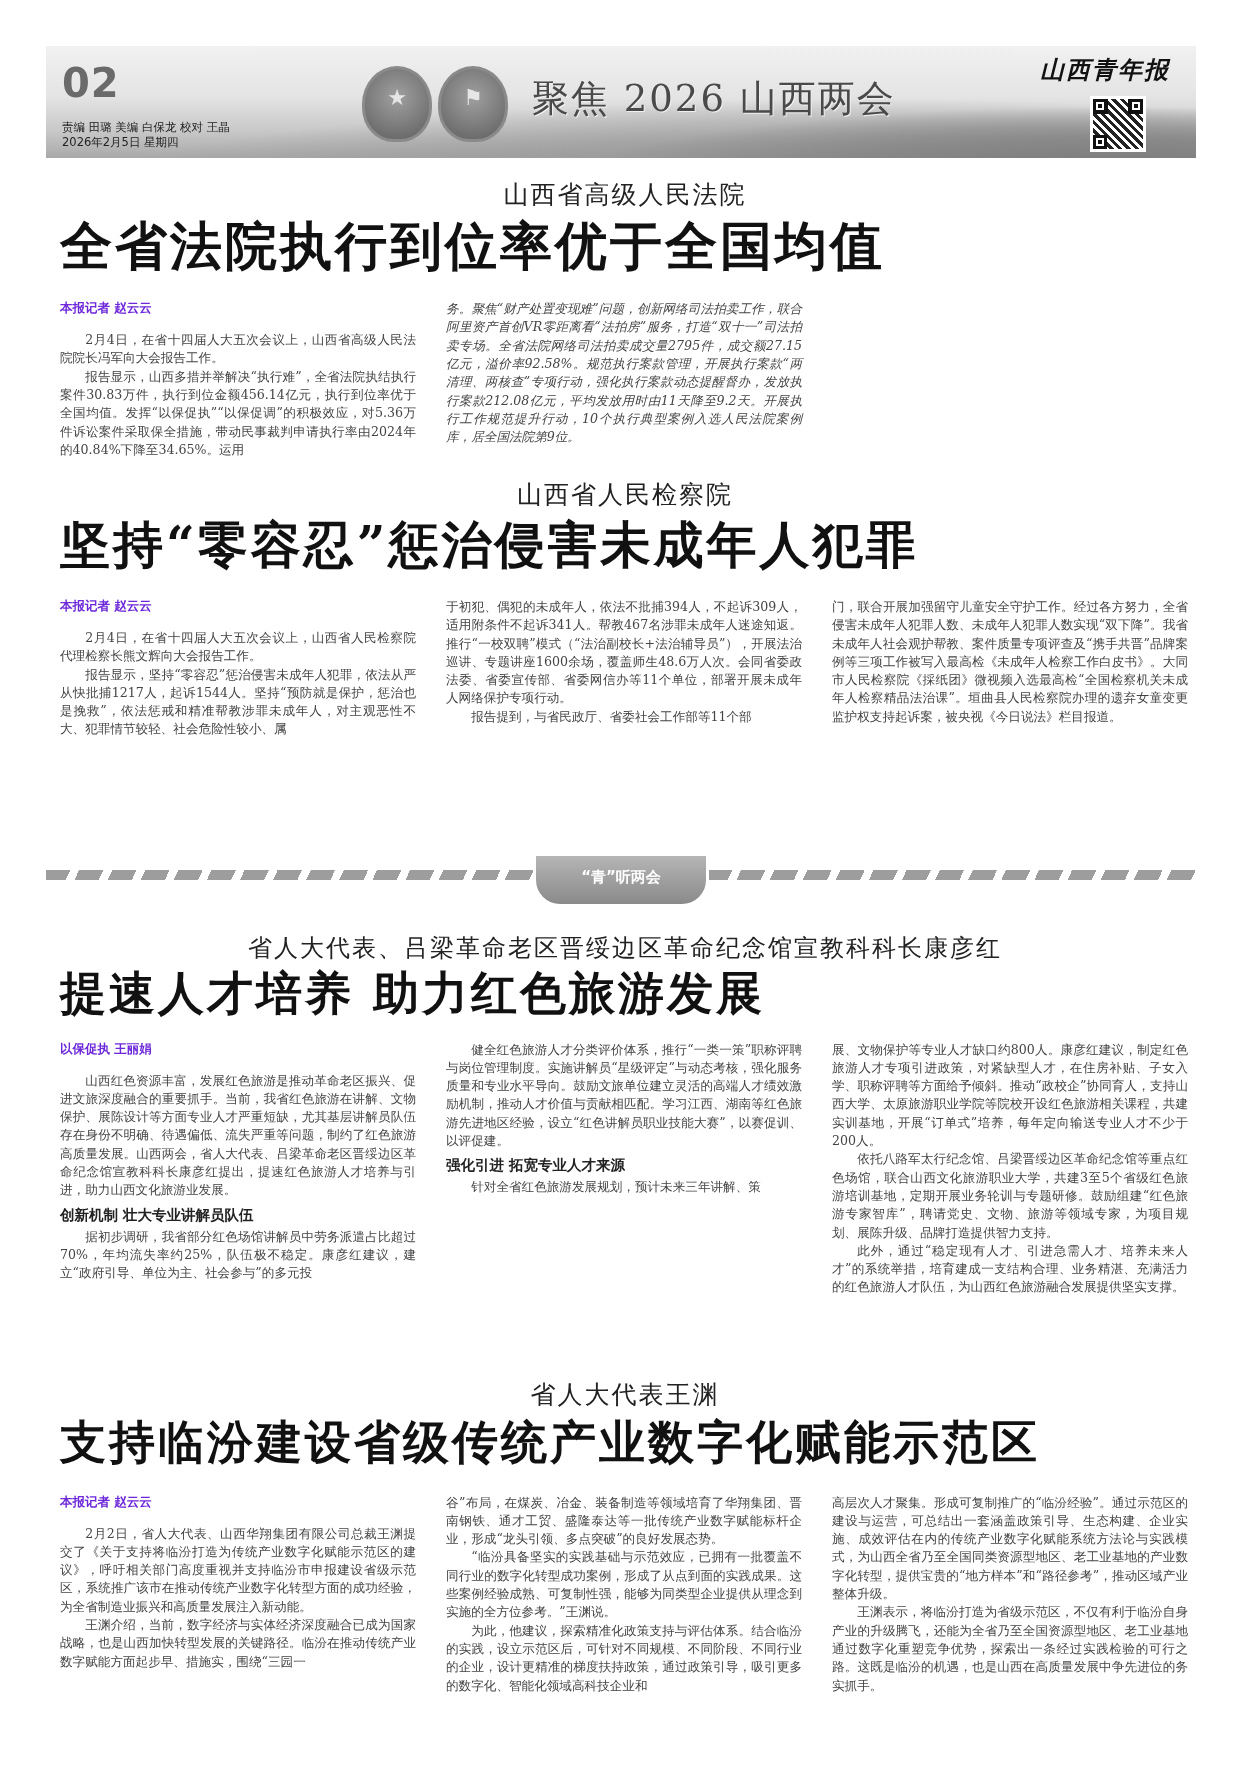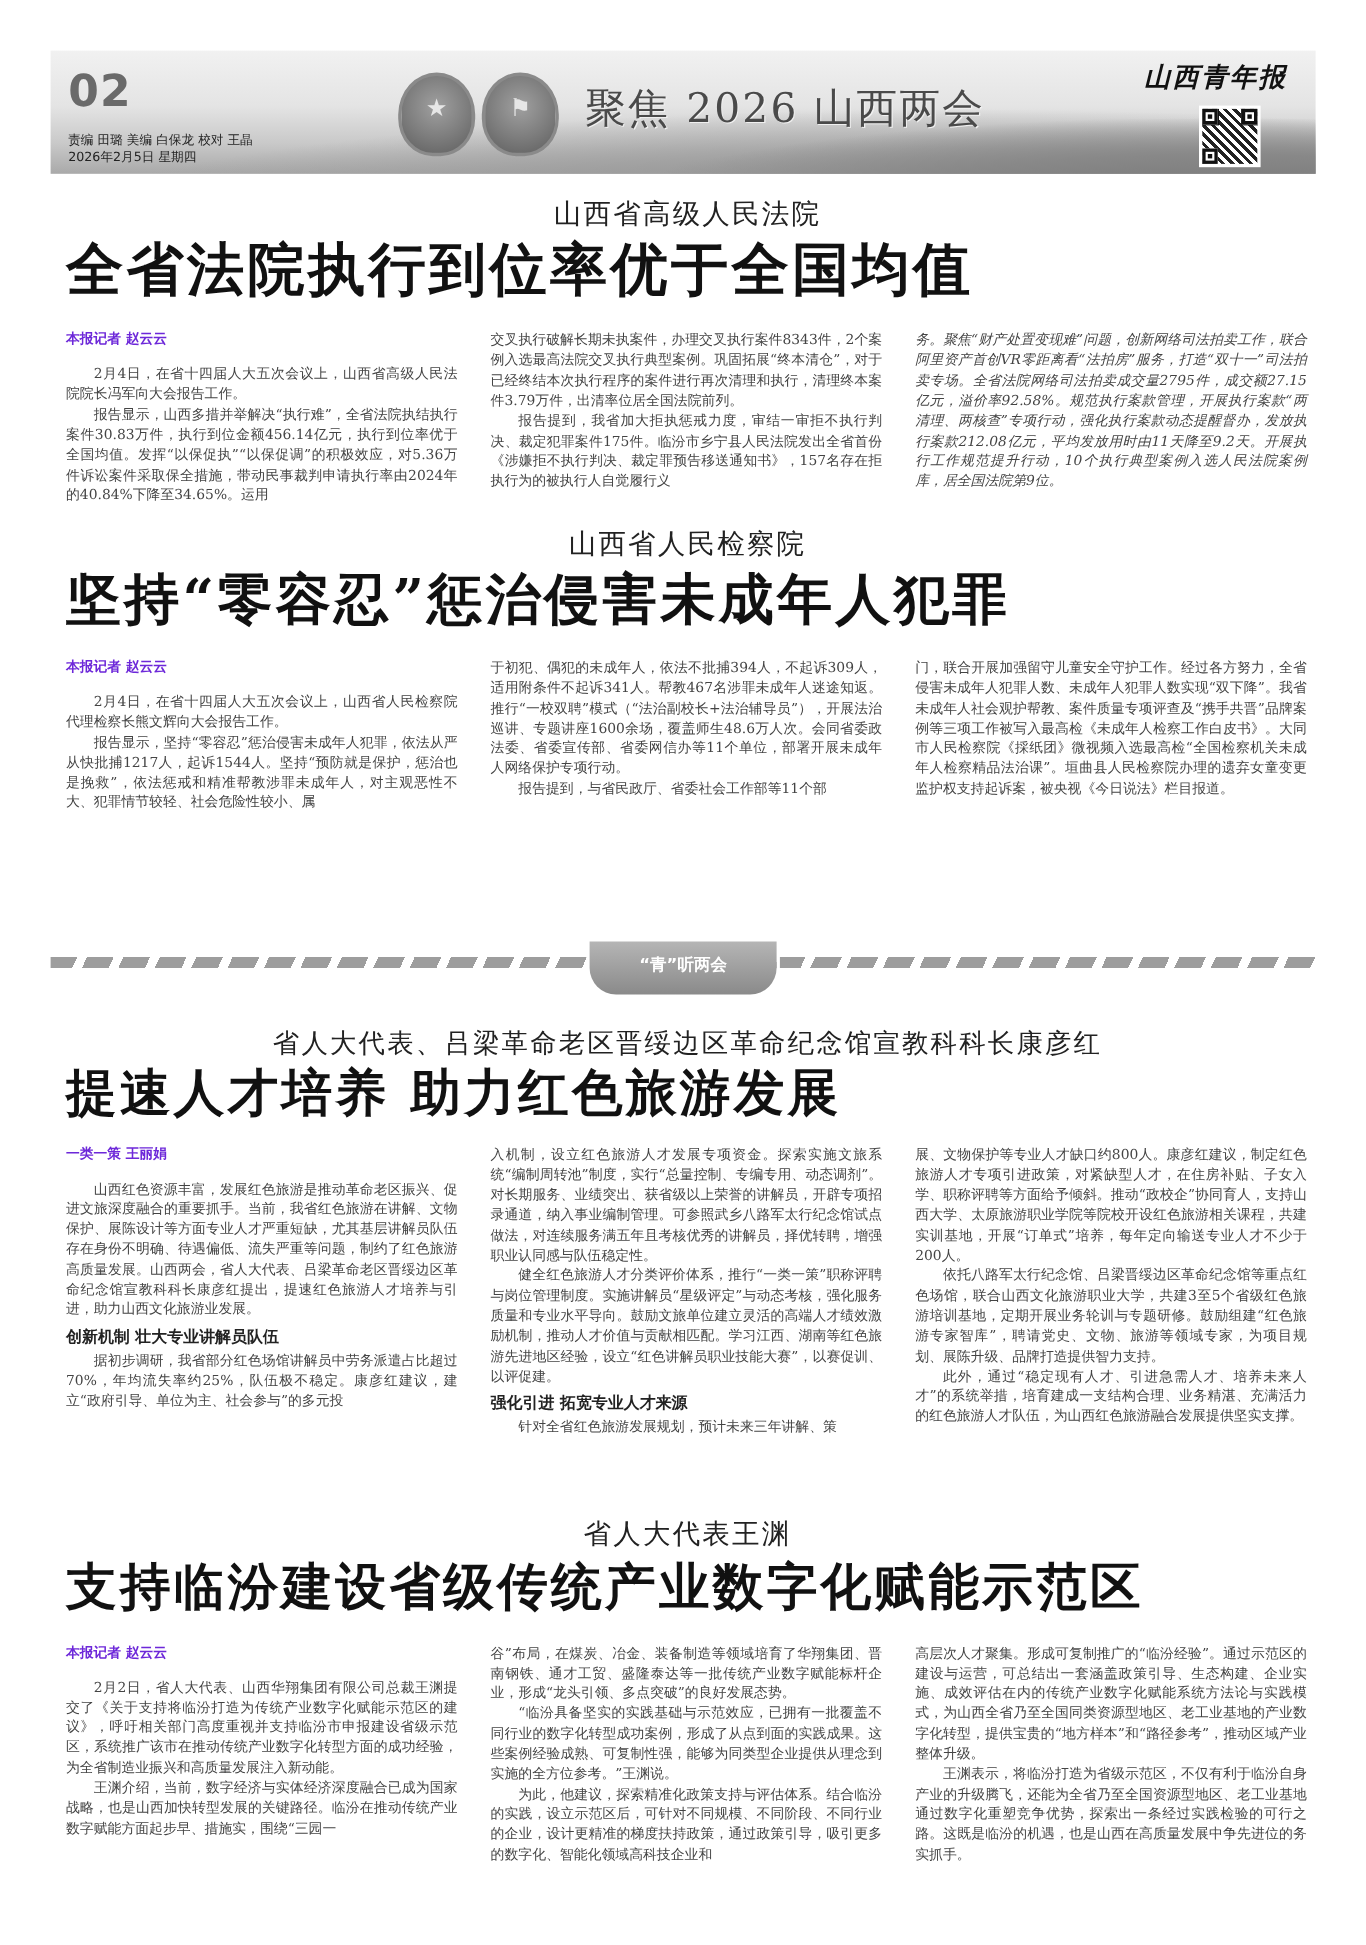--- a/index.html
+++ b/index.html
@@ -131,26 +131,20 @@
   <div class="cols" style="margin-top:26px;">
     <div class="col">
       <div class="byline">本报记者 赵云云</div>
       <div>
           <p class="">2月4日，在省十四届人大五次会议上，山西省高级人民法院院长冯军向大会报告工作。</p>
           <p class="">报告显示，山西多措并举解决“执行难”，全省法院执结执行案件30.83万件，执行到位金额456.14亿元，执行到位率优于全国均值。发挥“以保促执”“以保促调”的积极效应，对5.36万件诉讼案件采取保全措施，带动民事裁判申请执行率由2024年的40.84%下降至34.65%。运用</p>
         </div>
     </div>
     <div class="col">
         <div>
-          <p class="" style="text-indent: 0px;">交叉执行破解长期未执案件，办理交叉执行案件8343件，2个案例入选最高法院交叉执行典型案例。巩固拓展“终本清仓”，对于已经终结本次执行程序的案件进行再次清理和执行，清理终本案件3.79万件，出清率位居全国法院前列。</p>
-          <p class="">报告提到，我省加大拒执惩戒力度，审结一审拒不执行判决、裁定犯罪案件175件。临汾市乡宁县人民法院发出全省首份《涉嫌拒不执行判决、裁定罪预告移送通知书》，157名存在拒执行为的被执行人自觉履行义</p>
-        </div>
-      </div>
-    <div class="col">
-        <div>
           <p class="" style="text-indent: 0px; font-style: italic;">务。聚焦“财产处置变现难”问题，创新网络司法拍卖工作，联合阿里资产首创VR零距离看“法拍房”服务，打造“双十一”司法拍卖专场。全省法院网络司法拍卖成交量2795件，成交额27.15亿元，溢价率92.58%。规范执行案款管理，开展执行案款“两清理、两核查”专项行动，强化执行案款动态提醒督办，发放执行案款212.08亿元，平均发放用时由11天降至9.2天。开展执行工作规范提升行动，10个执行典型案例入选人民法院案例库，居全国法院第9位。</p>
         </div>
       </div>
   </div>
 </div>
 
 <div class="article" id="a1" style="top:478px;">
   <div class="org">山西省人民检察院</div>
   <div class="headline" style="font-size:50px; margin-top:6px;">坚持“零容忍”惩治侵害未成年人犯罪</div>
   <div class="cols" style="margin-top:26px;">
@@ -180,30 +174,29 @@
   <div class="ribbon">
     <span>“青”听两会</span>
   </div>
 </div>
 
 <div class="article" id="a2" style="top:932px;">
   <div class="org" style="font-size:24px;">省人大代表、吕梁革命老区晋绥边区革命纪念馆宣教科科长康彦红</div>
   <div class="headline" style="font-size:46px; margin-top:4px;">提速人才培养 助力红色旅游发展</div>
   <div class="cols" style="margin-top:22px;">
     <div class="col">
-      <div class="byline">一类一策 王丽娟</div>
+      <div class="byline">以保促执 王丽娟</div>
       <div>
           <p class="">山西红色资源丰富，发展红色旅游是推动革命老区振兴、促进文旅深度融合的重要抓手。当前，我省红色旅游在讲解、文物保护、展陈设计等方面专业人才严重短缺，尤其基层讲解员队伍存在身份不明确、待遇偏低、流失严重等问题，制约了红色旅游高质量发展。山西两会，省人大代表、吕梁革命老区晋绥边区革命纪念馆宣教科科长康彦红提出，提速红色旅游人才培养与引进，助力山西文化旅游业发展。</p>
           <div class="subhead">创新机制 壮大专业讲解员队伍</div>
           <p class="">据初步调研，我省部分红色场馆讲解员中劳务派遣占比超过70%，年均流失率约25%，队伍极不稳定。康彦红建议，建立“政府引导、单位为主、社会参与”的多元投</p>
         </div>
     </div>
     <div class="col">
         <div>
-          <p class="" style="text-indent: 0px;">入机制，设立红色旅游人才发展专项资金。探索实施文旅系统“编制周转池”制度，实行“总量控制、专编专用、动态调剂”。对长期服务、业绩突出、获省级以上荣誉的讲解员，开辟专项招录通道，纳入事业编制管理。可参照武乡八路军太行纪念馆试点做法，对连续服务满五年且考核优秀的讲解员，择优转聘，增强职业认同感与队伍稳定性。</p>
           <p class="">健全红色旅游人才分类评价体系，推行“一类一策”职称评聘与岗位管理制度。实施讲解员“星级评定”与动态考核，强化服务质量和专业水平导向。鼓励文旅单位建立灵活的高端人才绩效激励机制，推动人才价值与贡献相匹配。学习江西、湖南等红色旅游先进地区经验，设立“红色讲解员职业技能大赛”，以赛促训、以评促建。</p>
           <div class="subhead">强化引进 拓宽专业人才来源</div>
           <p class="">针对全省红色旅游发展规划，预计未来三年讲解、策</p>
         </div>
       </div>
     <div class="col">
         <div>
           <p class="" style="text-indent: 0px;">展、文物保护等专业人才缺口约800人。康彦红建议，制定红色旅游人才专项引进政策，对紧缺型人才，在住房补贴、子女入学、职称评聘等方面给予倾斜。推动“政校企”协同育人，支持山西大学、太原旅游职业学院等院校开设红色旅游相关课程，共建实训基地，开展“订单式”培养，每年定向输送专业人才不少于200人。</p>
           <p class="">依托八路军太行纪念馆、吕梁晋绥边区革命纪念馆等重点红色场馆，联合山西文化旅游职业大学，共建3至5个省级红色旅游培训基地，定期开展业务轮训与专题研修。鼓励组建“红色旅游专家智库”，聘请党史、文物、旅游等领域专家，为项目规划、展陈升级、品牌打造提供智力支持。</p>
           <p class="">此外，通过“稳定现有人才、引进急需人才、培养未来人才”的系统举措，培育建成一支结构合理、业务精湛、充满活力的红色旅游人才队伍，为山西红色旅游融合发展提供坚实支撑。</p>

